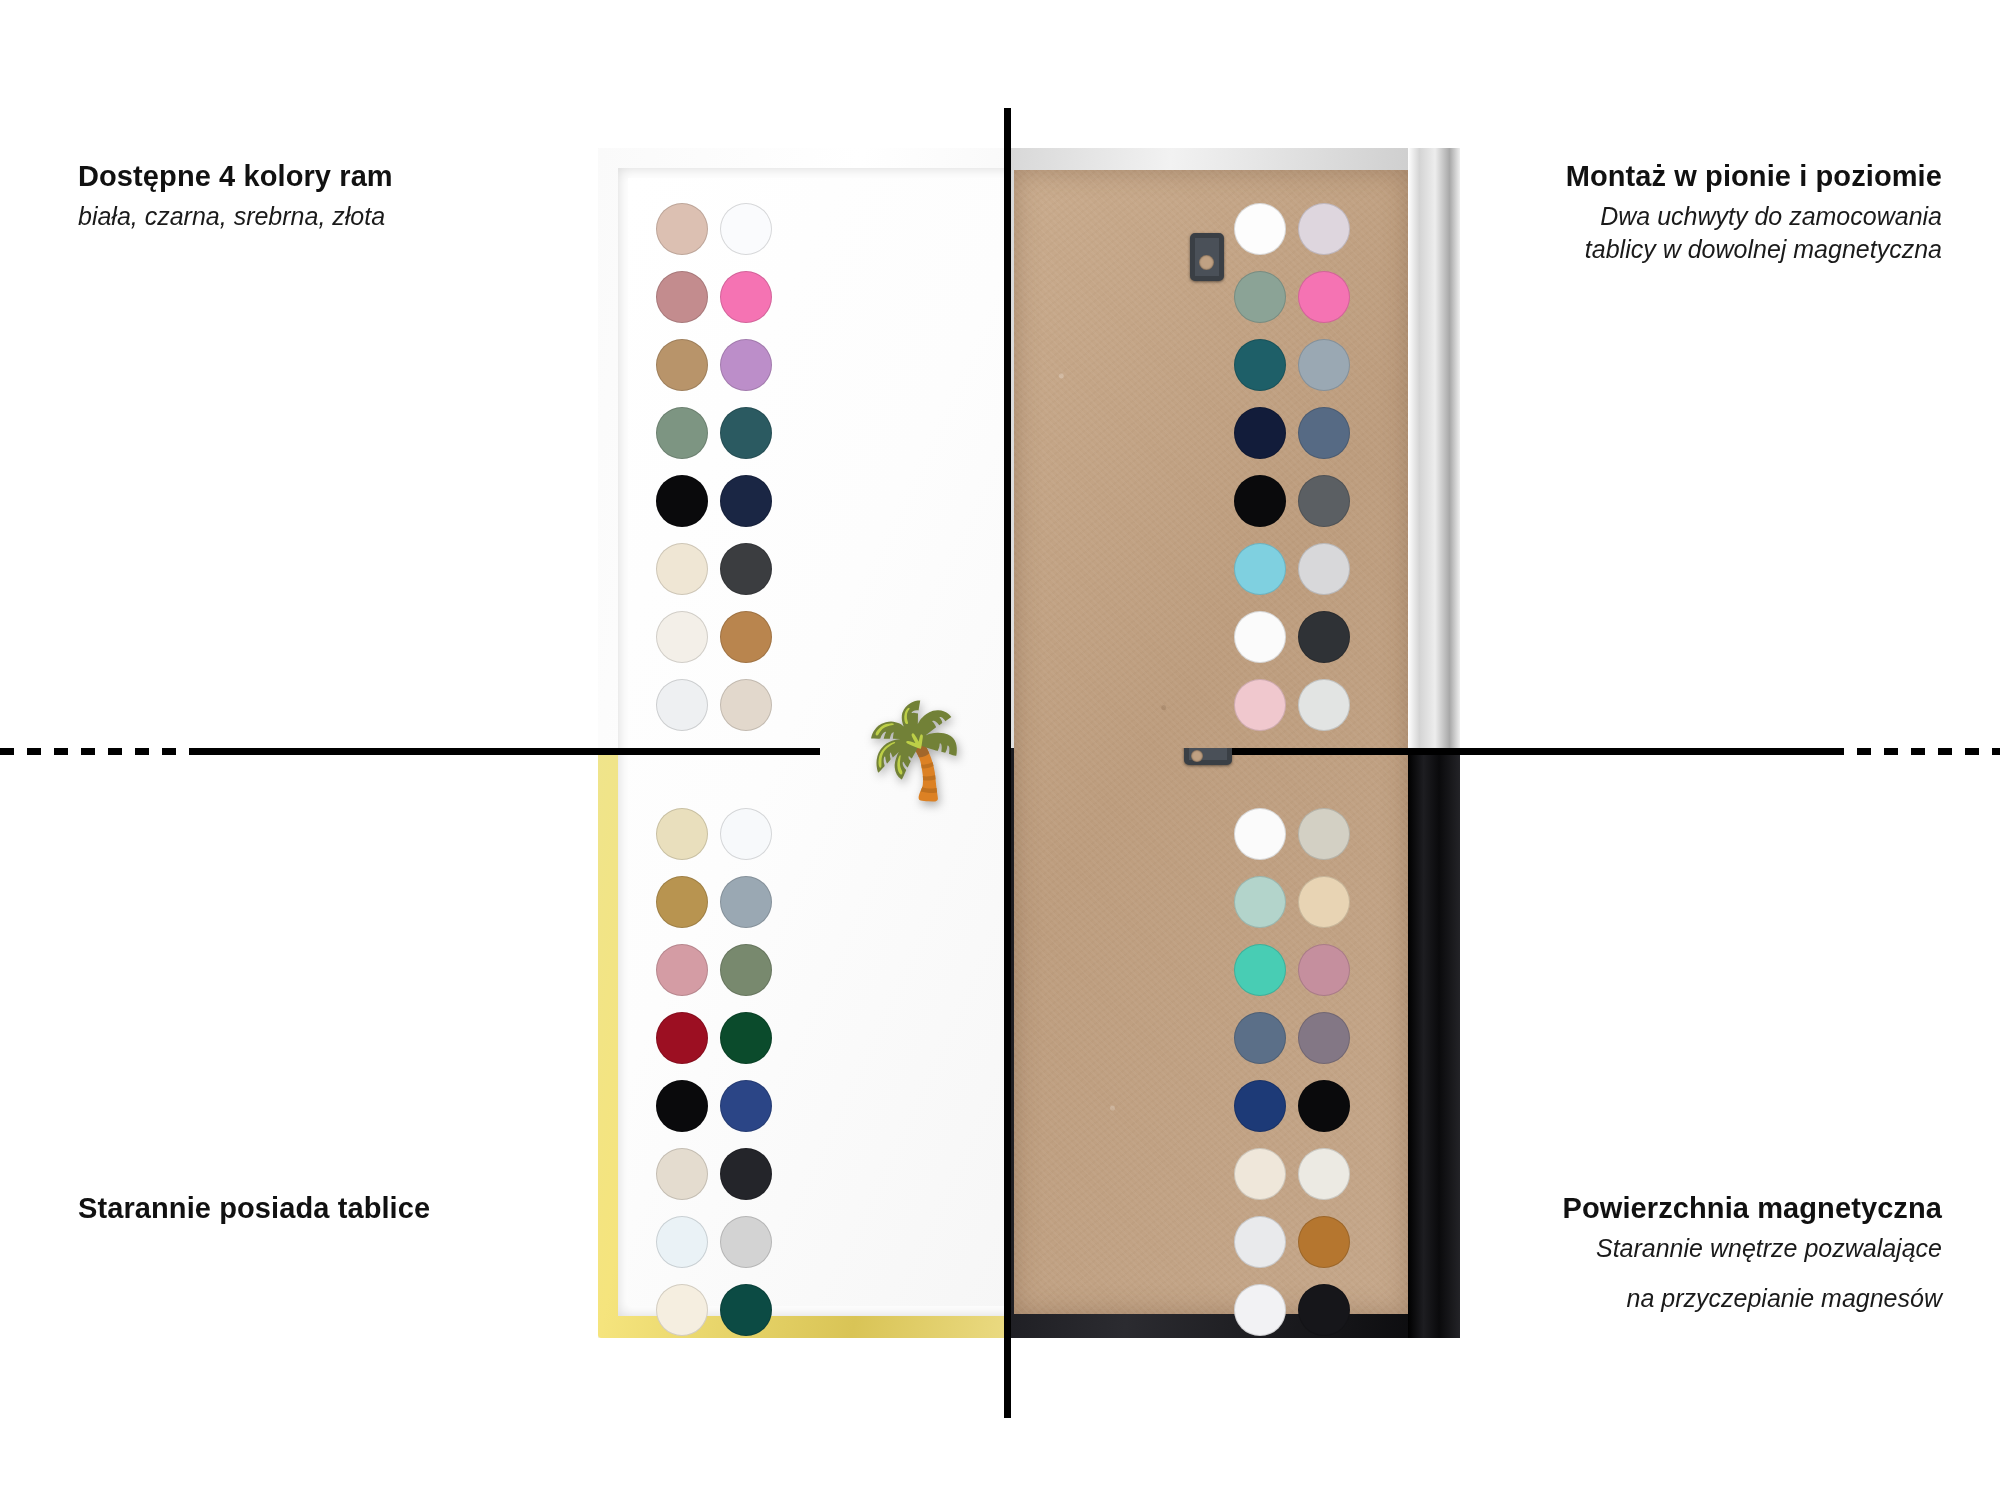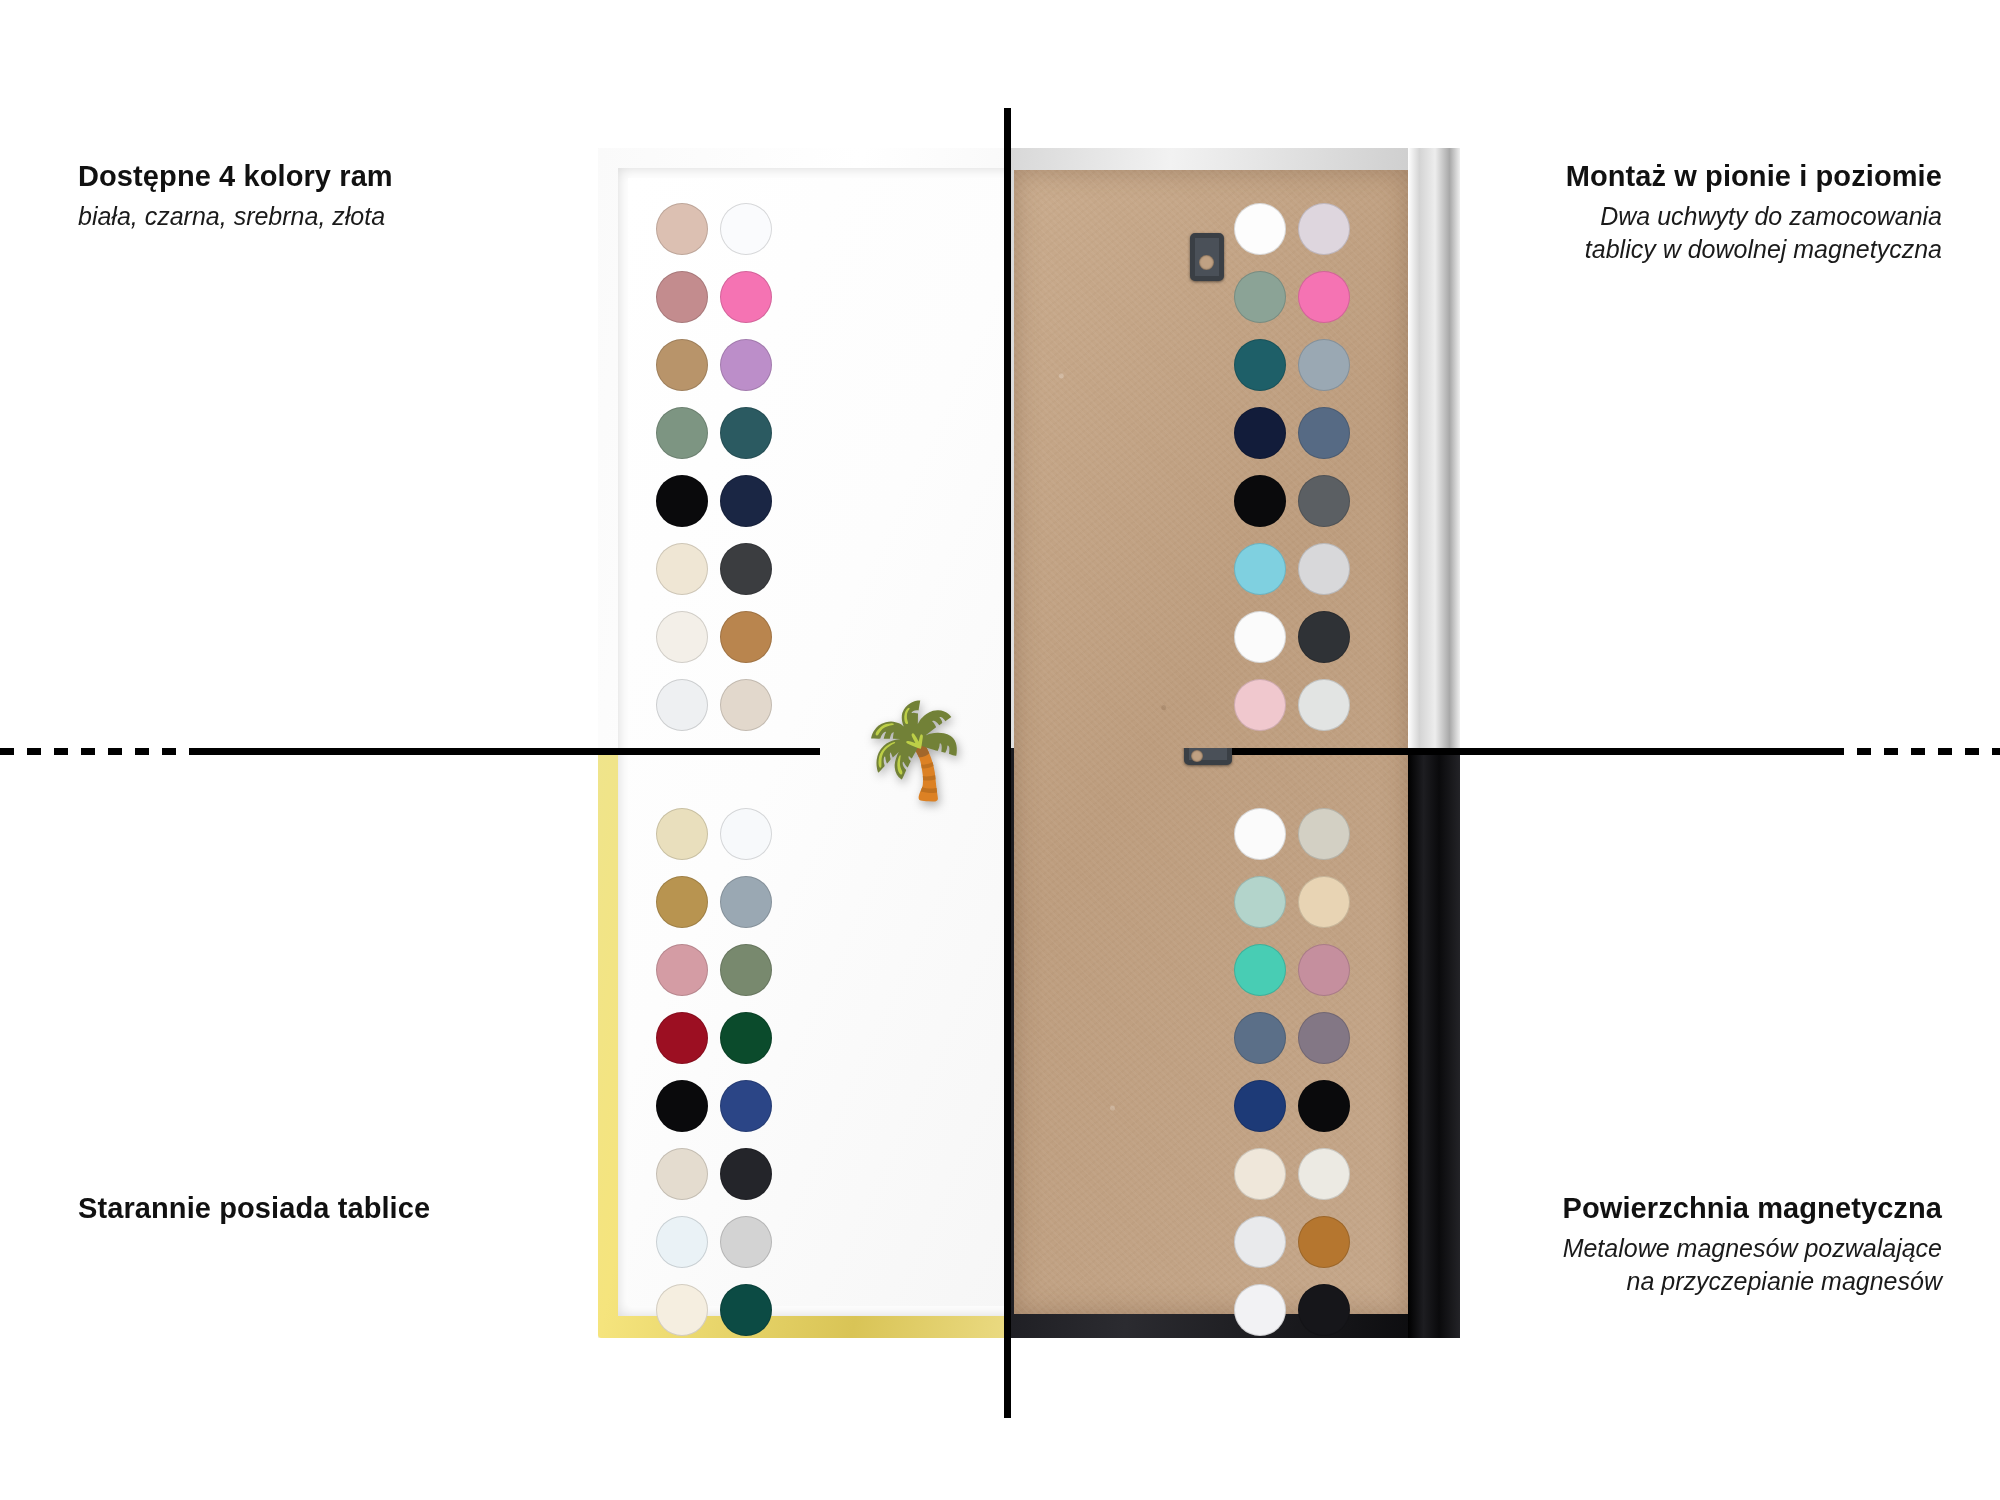--- a/index.html
+++ b/index.html
@@ -108,22 +108,22 @@
   <div class="sub">Dwa uchwyty do zamocowania</div>
   <div class="sub" style="margin-top:0">tablicy w dowolnej magnetyczna</div>
 </div>
 
 <div class="callout left c-bl">
   <div class="title">Starannie posiada tablice</div>
 </div>
 
 <div class="callout right c-br">
   <div class="title">Powierzchnia magnetyczna</div>
-  <div class="sub">Metalowe magnesów pozwalające</div>
-  <div class="sub" style="margin-top:0">na przyczepianie magnesów</div>
+  <div class="sub">Starannie wnętrze pozwalające</div>
+  <div class="sub" style="margin-top:17px">na przyczepianie magnesów</div>
 </div>
 
 <div class="product">
 
   <div class="quad q-tl">
     <div class="inner">
       <div class="front">
         <div class="frame-outer fr-white"></div>
         <div class="frame-bevel"></div>
         <div class="board-face"></div>

